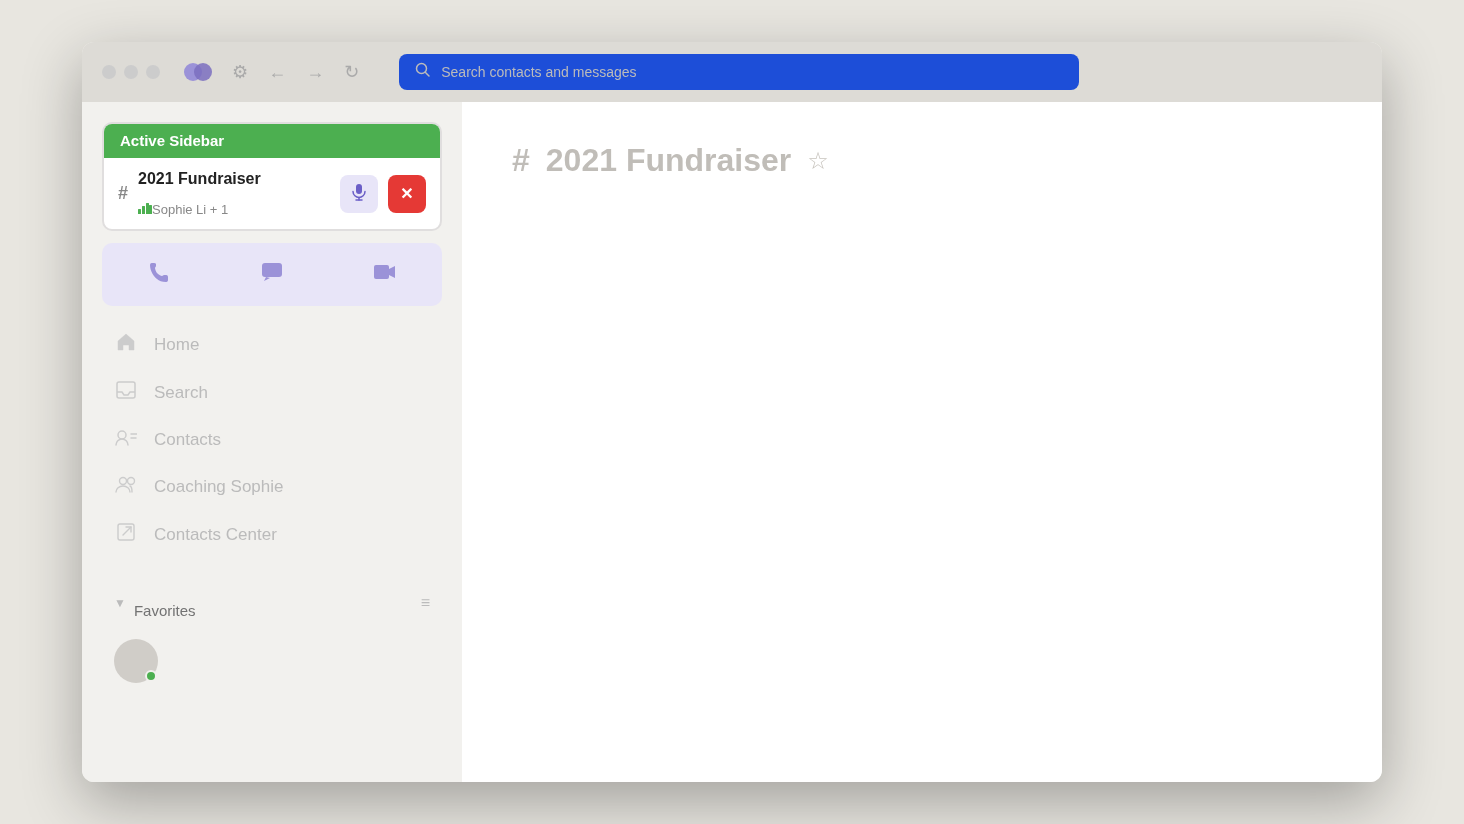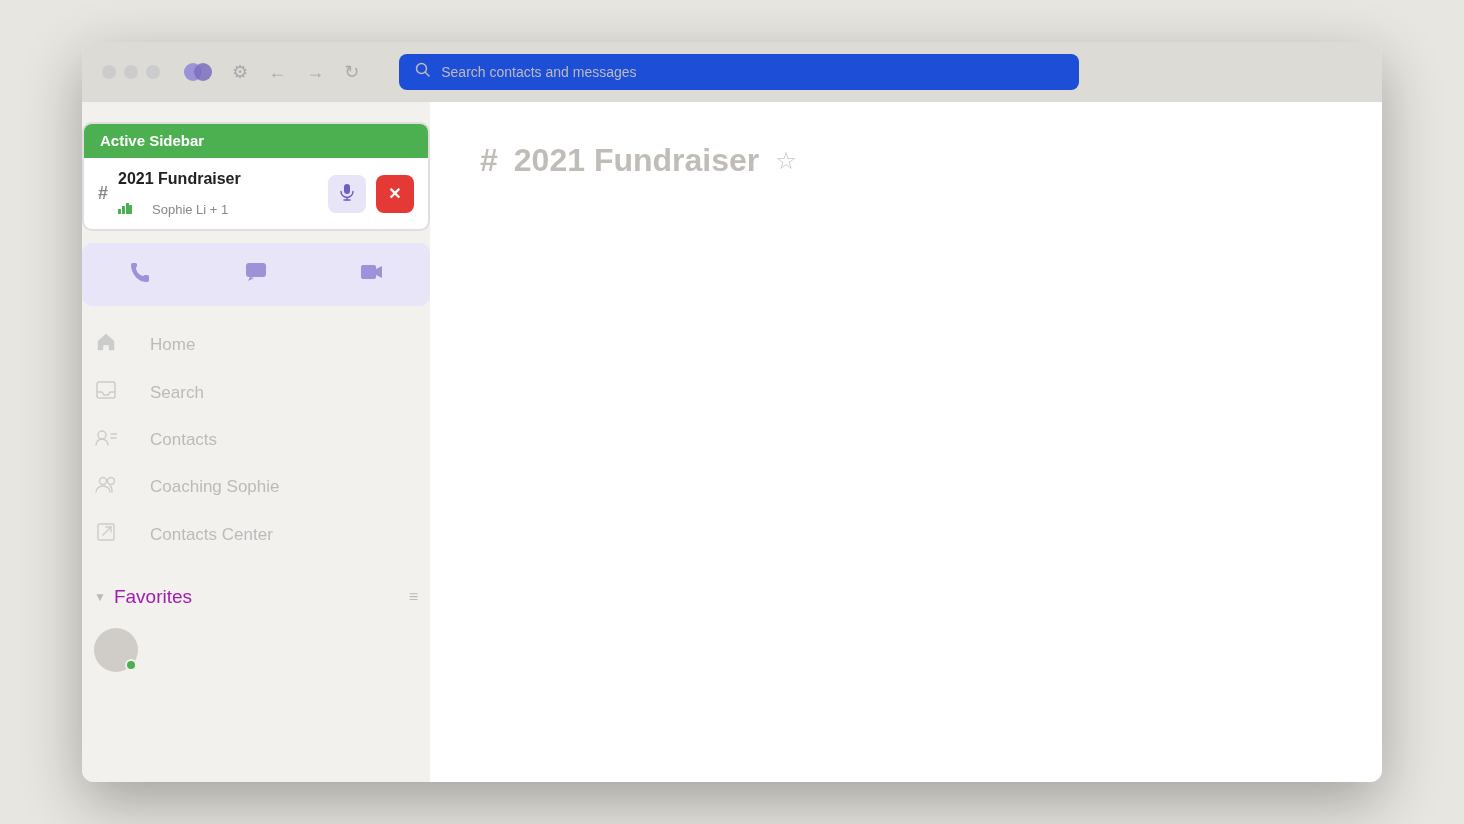--- a/index.html
+++ b/index.html
@@ -79,23 +79,23 @@
     .search-placeholder {
       color: #bbb;
       font-size: 14px;
     }
     .main-content {
       display: flex;
       flex: 1;
       overflow: hidden;
     }
     .sidebar {
-      width: 348px;
+      width: 380px;
       background: #f2f1ee;
-      padding: 20px 0;
+      padding: 20px 20px;
       display: flex;
       flex-direction: column;
       gap: 4px;
       overflow-y: auto;
       flex-shrink: 0;
     }
     .active-sidebar-card {
       background: white;
       border-radius: 10px;
       border: 2px solid #e0dede;
@@ -126,21 +126,21 @@
       flex: 1;
     }
     .call-name {
       font-weight: 700;
       font-size: 16px;
       color: #222;
     }
     .call-participants {
       display: flex;
       align-items: center;
-      gap: 20px;
+      gap: 0;
       margin-top: 14px;
     }
     .bars-icon {
       color: #4caf50;
       font-size: 12px;
     }
     .participants-text {
       color: #888;
       font-size: 13px;
     }
@@ -192,21 +192,21 @@
       border: none;
       background: transparent;
     }
     .action-btn-icon {
       color: #9b92d8;
       font-size: 20px;
     }
     .nav-item {
       display: flex;
       align-items: center;
-      gap: 32px;
+      gap: 16px;
       padding: 10px 12px;
       border-radius: 8px;
       cursor: pointer;
     }
     .nav-icon {
       color: #bbb;
       font-size: 20px;
       width: 24px;
       text-align: center;
     }
@@ -225,24 +225,25 @@
       align-items: center;
       padding: 8px 12px;
       gap: 8px;
       margin-top: 4px;
     }
     .favorites-arrow {
       color: #bbb;
       font-size: 12px;
     }
     .favorites-label {
-      color: #a21caf;
-      font-size: 19px;
+      color: #737373;
+      font-size: 15px;
       font-weight: 500;
       flex: 1;
+      margin-top: 16px;
     }
     .favorites-menu {
       color: #bbb;
       font-size: 16px;
       cursor: pointer;
     }
     .avatar-row {
       display: flex;
       align-items: center;
       padding: 8px 12px;

